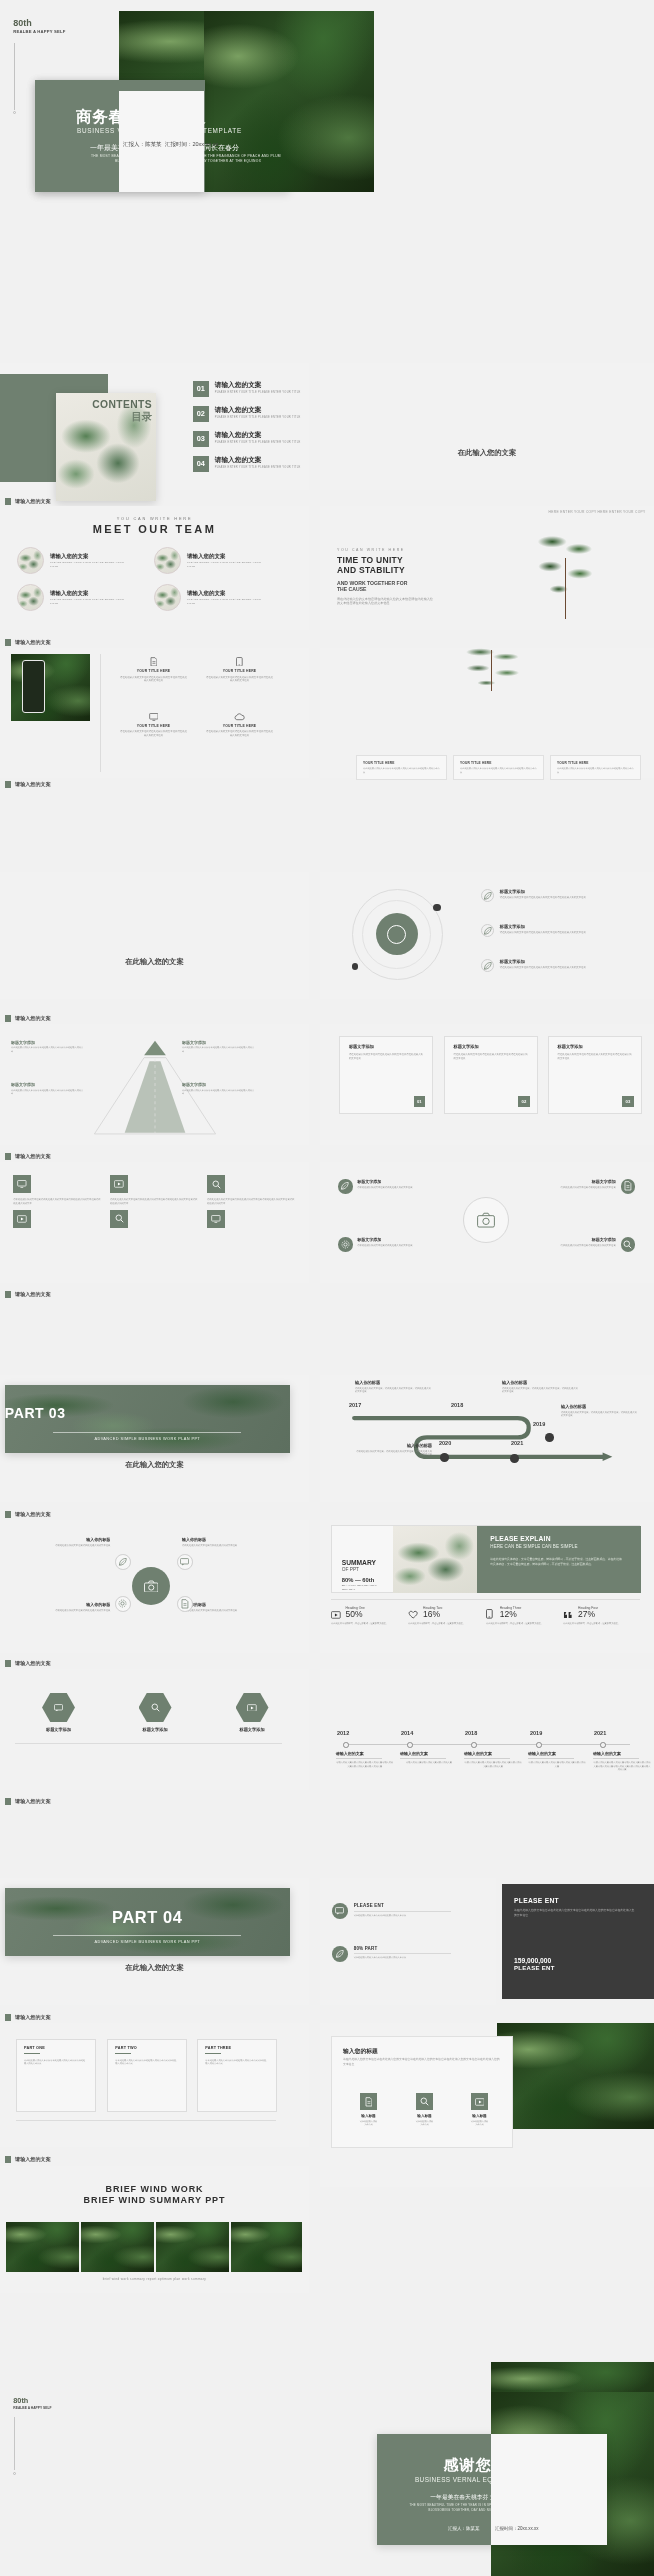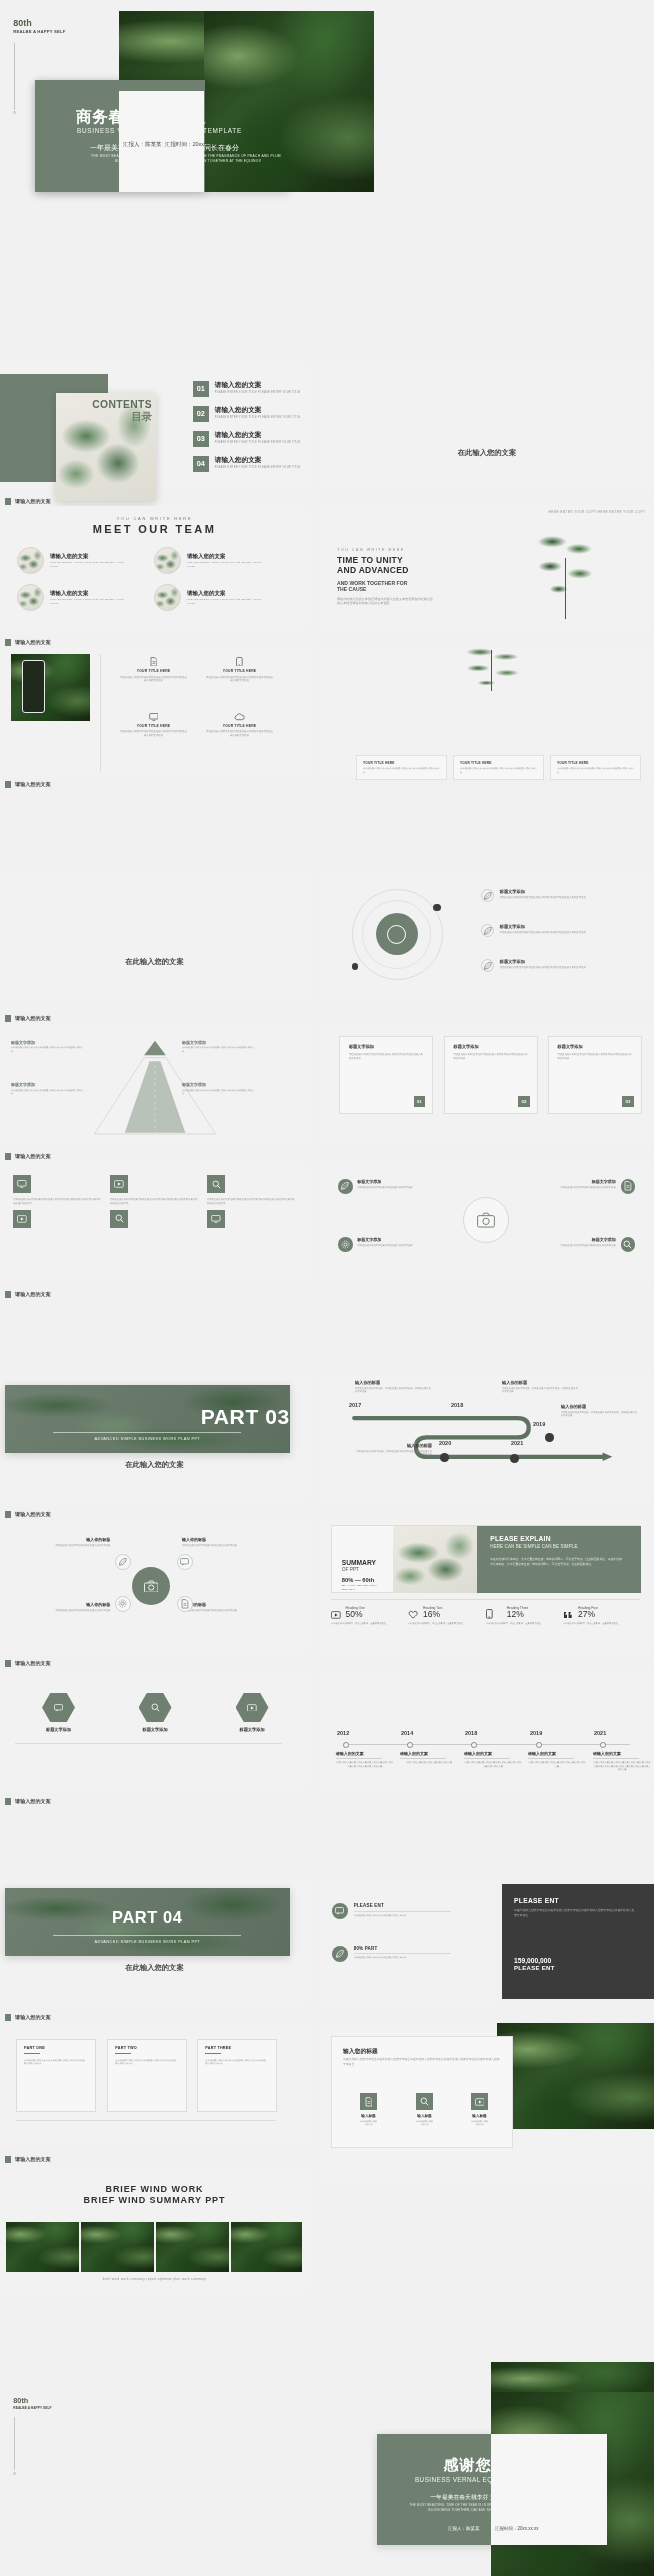--- a/index.html
+++ b/index.html
@@ -194,21 +194,21 @@
     </div>
 </div>
 
 <div class="slide" style="left:320px;top:506px;width:334px;height:124px;">
   <div class="en" style="position:absolute;right:8.5px;top:3.6px;font-size:3.3px;color:#999;">HERE ENTER YOUR COPY HERE ENTER YOUR COPY</div>
   <div style="position:absolute;left:17px;top:42px;">
     <div class="en" style="font-size:3.5px;letter-spacing:1.6px;color:#888;">YOU CAN WRITE HERE</div>
     <div style="font-size:8.5px;font-weight:bold;color:#2f2f2f;letter-spacing:0.3px;margin-top:3px;">
       <span>TIME TO UNITY</span>
     </div>
-    <div style="font-size:8.5px;font-weight:bold;color:#2f2f2f;letter-spacing:0.3px;">AND ADVANCED</div>
+    <div style="font-size:8.5px;font-weight:bold;color:#2f2f2f;letter-spacing:0.3px;">AND STABILITY</div>
     <div style="font-size:5.1px;font-weight:bold;color:#4a4a4a;margin-top:4.8px;">AND WORK TOGETHER FOR</div>
     <div style="font-size:5.1px;font-weight:bold;color:#4a4a4a;">THE CAUSE</div>
     <div class="lorem" style="font-size:3.1px;width:97px;margin-top:4.8px;">请在此处输入您的文本信息请在此处输入您的文本信息请在此处输入您的文本信息请在此处输入您的文本信息</div>
   </div>
   <div class="leafsprig" style="position:absolute;right:36px;top:11px;width:106px;height:103px;"></div>
   <div style="position:absolute;right:88px;top:52px;width:1.2px;height:61px;background:#6b4a33;"></div>
 </div>
 
 <div class="sechead" style="left:4.8px;top:639px;">
   <span class="sq"></span>
@@ -506,21 +506,21 @@
     </div>
 </div>
 
 <div class="sechead" style="left:4.8px;top:1291px;">
   <span class="sq"></span>
   <span class="tx">请输入您的文案</span>
 </div>
 
 <div class="slide" style="left:0px;top:1375px;width:309px;height:127px;">
   <div class="photo-g shadow" style="position:absolute;left:4.8px;top:9.7px;width:285px;height:68px;">
-    <div style="position:absolute;left:0;top:20.6px;width:100%;text-align:right;font-size:21px;font-weight:bold;color:#fff;letter-spacing:0.6px;">PART 03</div>
+    <div style="position:absolute;left:0;top:20.6px;width:100%;text-align:left;font-size:14px;font-weight:bold;color:#fff;letter-spacing:0.6px;">PART 03</div>
     <div style="position:absolute;left:48px;top:47px;width:188px;height:0.6px;background:rgba(255,255,255,.55);"></div>
     <div class="en" style="position:absolute;left:0;top:51px;width:100%;text-align:center;font-size:3.9px;color:#eef2ec;letter-spacing:0.4px;">ADVANCED SIMPLE BUSINESS WORK PLAN PPT</div>
   </div>
   <div style="position:absolute;left:0;top:85px;width:100%;text-align:center;font-size:7.3px;font-weight:bold;color:#4a4a4a;">在此输入您的文案</div>
 </div>
 
 <div class="slide" style="left:320px;top:1375px;width:334px;height:127px;">
   <svg width="303" height="73" style="position:absolute;left:15.7px;top:31.5px;" viewBox="0 0 500 120">
     <path d="M30 18 H300 Q318 18 318 34 Q318 50 300 50 H150 Q132 50 132 66 Q132 82 150 82 H440" fill="none" stroke="#5f7161" stroke-width="7" stroke-linecap="round"></path>
     <polygon points="440,75 456,82 440,89" fill="#5f7161"></polygon>
@@ -649,21 +649,21 @@
             </svg>
           </div>
           <div>
             <div style="font-size:3.3px;color:#555;">Heading Two</div>
             <div style="font-size:8.5px;color:#2f2f2f;line-height:1;">16%</div>
           </div>
         </div>
         <div class="lorem" style="font-size:2.2px;margin-top:3px;">请在此处简单说明即可，不必过于繁琐，注意版面美观度。</div>
       </div>
       <div style="position: absolute; left: 166px; top: 86px; width: 73px;">
-        <div style="display:flex;align-items:flex-end;gap:14px;">
+        <div style="display:flex;align-items:flex-end;gap:7px;">
           <div>
             <svg width="6.7" height="9.7" viewBox="0 0 14 20">
               <rect x="1" y="1" width="12" height="18" rx="2" fill="none" stroke="#2f2f2f" stroke-width="1.6"></rect>
               <line x1="5.5" y1="16.4" x2="8.5" y2="16.4" stroke="#2f2f2f" stroke-width="1.4"></line>
             </svg>
           </div>
           <div>
             <div style="font-size:3.3px;color:#555;">Heading Three</div>
             <div style="font-size:8.5px;color:#2f2f2f;line-height:1;">12%</div>
           </div>

